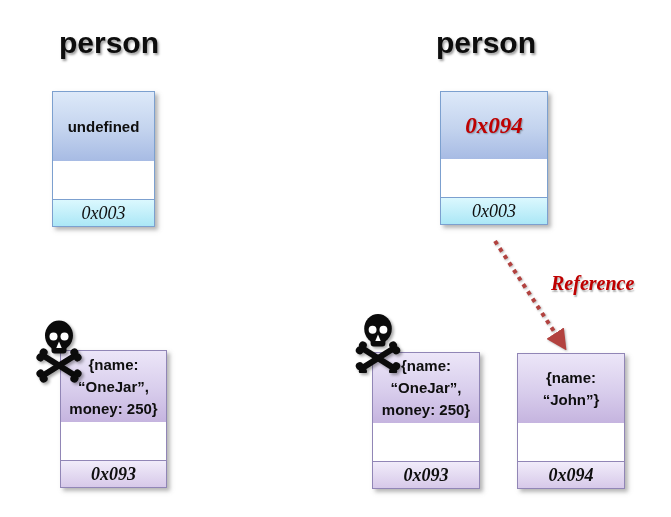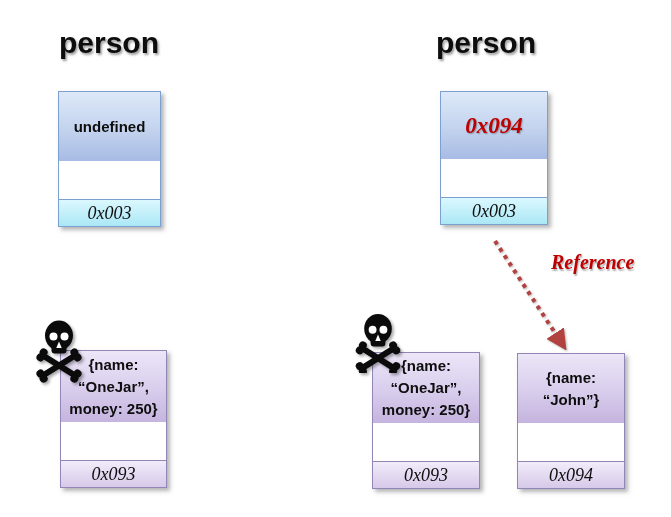--- a/index.html
+++ b/index.html
@@ -33,21 +33,21 @@
     display:flex; align-items:center; justify-content:center;
     font:italic 18px "Liberation Serif", serif;
     color:#0e0e0e;
     margin-top:38px;
   }
   .blue { border-color:#7ca0cf; }
   .blue .val  { background:linear-gradient(180deg,#dde9f9 0%,#c3d3ee 55%,#a7bbe4 100%); }
   .blue .addr { background:linear-gradient(180deg,#dbf8fe 0%,#abe7f6 100%); border-top:1.3px solid #7ca0cf; }
   .purple { border-color:#9186b6; }
   .purple .val  { background:linear-gradient(180deg,#ece6f8 0%,#d8cdec 55%,#c5b4df 100%); }
-  .purple .addr { background:linear-gradient(180deg,#f1ecfa 0%,#d7c9e9 100%); border-top:1.3px solid #9186b6; }
+  .purple .addr { background:linear-gradient(180deg,#f1ecfa 0%,#d7c9e9 100%); border-top:1.3px solid #9186b6;font-weight:bold; }
   .ref-value {
     font:bold italic 23px "Liberation Serif", serif !important;
     color:#bf0000 !important;
     text-shadow:1px 1px 1.5px rgba(0,0,0,0.3);
   }
   .reference-label {
     position:absolute;
     font:bold italic 20px "Liberation Serif", serif;
     color:#bf0000;
     text-shadow:1px 1.5px 1.5px rgba(0,0,0,0.3);
@@ -62,21 +62,21 @@
   }
 </style>
 </head>
 <body>
 
 <div class="stage">
 
   <div class="panel-title" style="left:59px; top:26px;">person</div>
   <div class="panel-title" style="left:436px; top:26px;">person</div>
 
-  <div class="membox blue" style="left:58px; top:91px; width:101px; height:134px;">
+  <div class="membox blue" style="left:52px; top:91px; width:101px; height:134px;">
     <div class="val">undefined</div>
     <div class="addr">0x003</div>
   </div>
 
   <div class="membox blue" style="left:440px; top:91px; width:106px; height:132px;">
     <div class="val ref-value">0x094</div>
     <div class="addr">0x003</div>
   </div>
 
   <div class="membox purple" style="left:60px; top:350px; width:105px; height:136px;">
@@ -155,15 +155,15 @@
 
   <svg class="arrow-svg" style="left:475px; top:228px;" width="120" height="135" viewBox="0 0 120 135" aria-hidden="true">
     <defs>
       <marker id="ah" viewBox="0 0 6 6" markerWidth="5.2" markerHeight="5.2" refX="1" refY="3" orient="auto">
         <path d="M0,0 L6,3 L0,6 Z" fill="#b2423f"></path>
       </marker>
     </defs>
     <line x1="20" y1="13" x2="82" y2="108" stroke="#b2423f" stroke-width="4" stroke-dasharray="4 4.6" marker-end="url(#ah)"></line>
   </svg>
 
-  <div class="reference-label" style="left:551px; top:251px;">Reference</div>
+  <div class="reference-label" style="left:551px; top:272px;">Reference</div>
 
 </div>
 
 </body></html>

